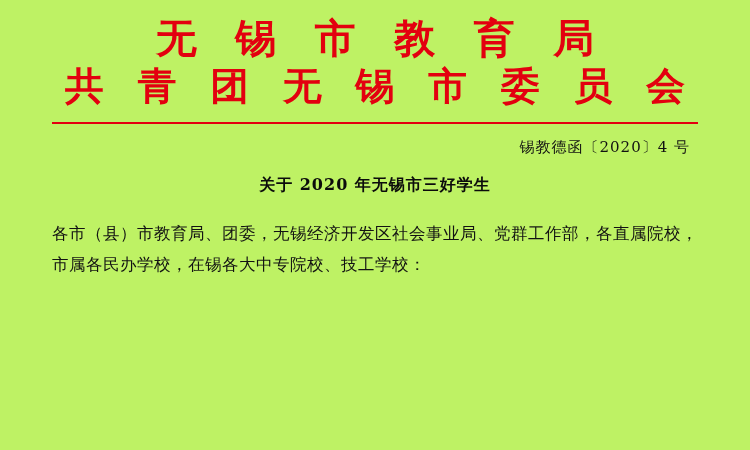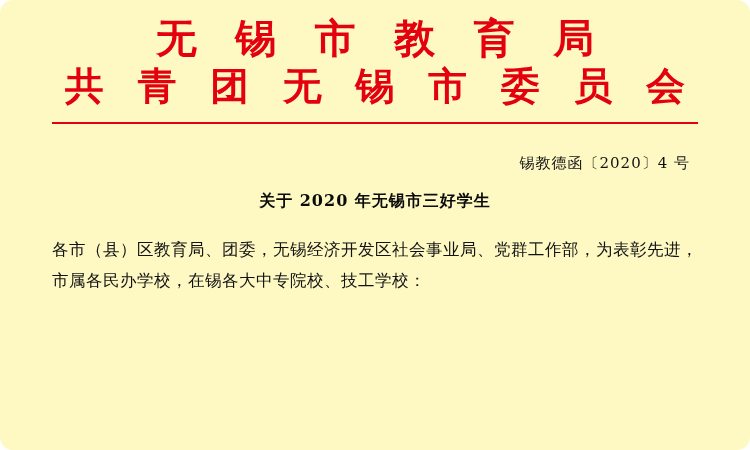--- a/index.html
+++ b/index.html
@@ -10,24 +10,23 @@
     width: 750px;
     height: 450px;
     background: #ffffff;
     font-family: "Liberation Serif", serif;
     overflow: hidden;
   }
   .page {
     position: relative;
     width: 750px;
     height: 450px;
-    background: #fef9c3;
+    background: #bef264;
     box-sizing: border-box;
     padding: 0 52px;
-    border-radius: 13px;
   }
   .masthead {
     padding-top: 14px;
     text-align: center;
   }
   .masthead-line {
     color: #e3000f;
     font-family: "DejaVu Serif", serif;
     font-weight: bold;
     font-size: 40px;
@@ -42,21 +41,21 @@
     letter-spacing: 10px;
     text-indent: 10px;
   }
   .rule {
     margin-top: 12px;
     height: 2px;
     background: #e3000f;
     width: 100%;
   }
   .docnum {
-    margin-top: 30px;
+    margin-top: 14px;
     text-align: right;
     font-size: 15px;
     color: #111;
     font-family: "DejaVu Serif", serif;
     letter-spacing: 1px;
     padding-right: 8px;
   }
   .title {
     margin-top: 12px;
     text-align: center;
@@ -99,16 +98,16 @@
 
   <div class="rule"></div>
 
   <div class="docnum">锡教德函〔2020〕4 号</div>
 
   <div class="title">
     <span class="t1">关于 2020 年无锡市三好学生</span>
   </div>
 
   <div class="body">
-    <p class="para">各市（县）区教育局、团委，无锡经济开发区社会事业局、党群工作部，为表彰先进，市属各民办学校，在锡各大中专院校、技工学校：</p>
+    <p class="para">各市（县）市教育局、团委，无锡经济开发区社会事业局、党群工作部，各直属院校，市属各民办学校，在锡各大中专院校、技工学校：</p>
   </div>
 
 </div>
 
 </body></html>

